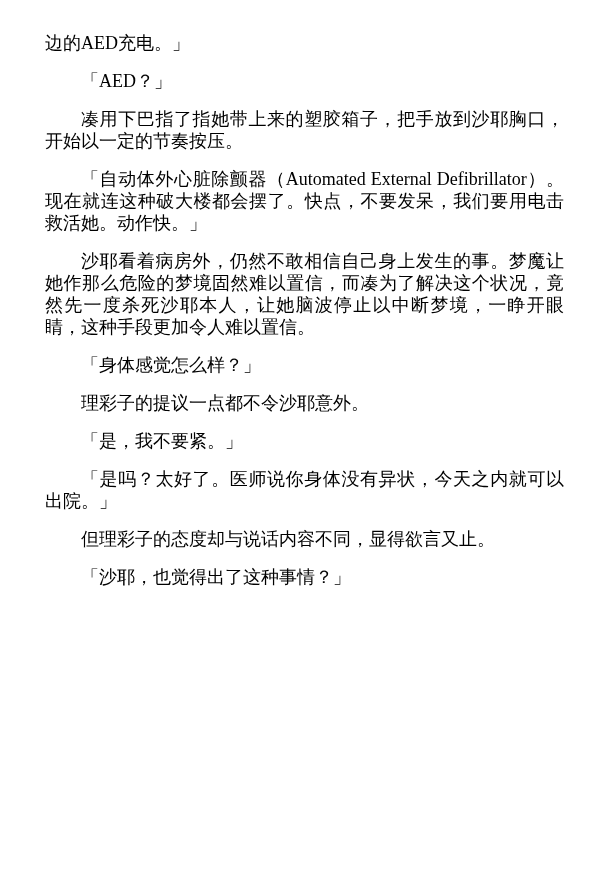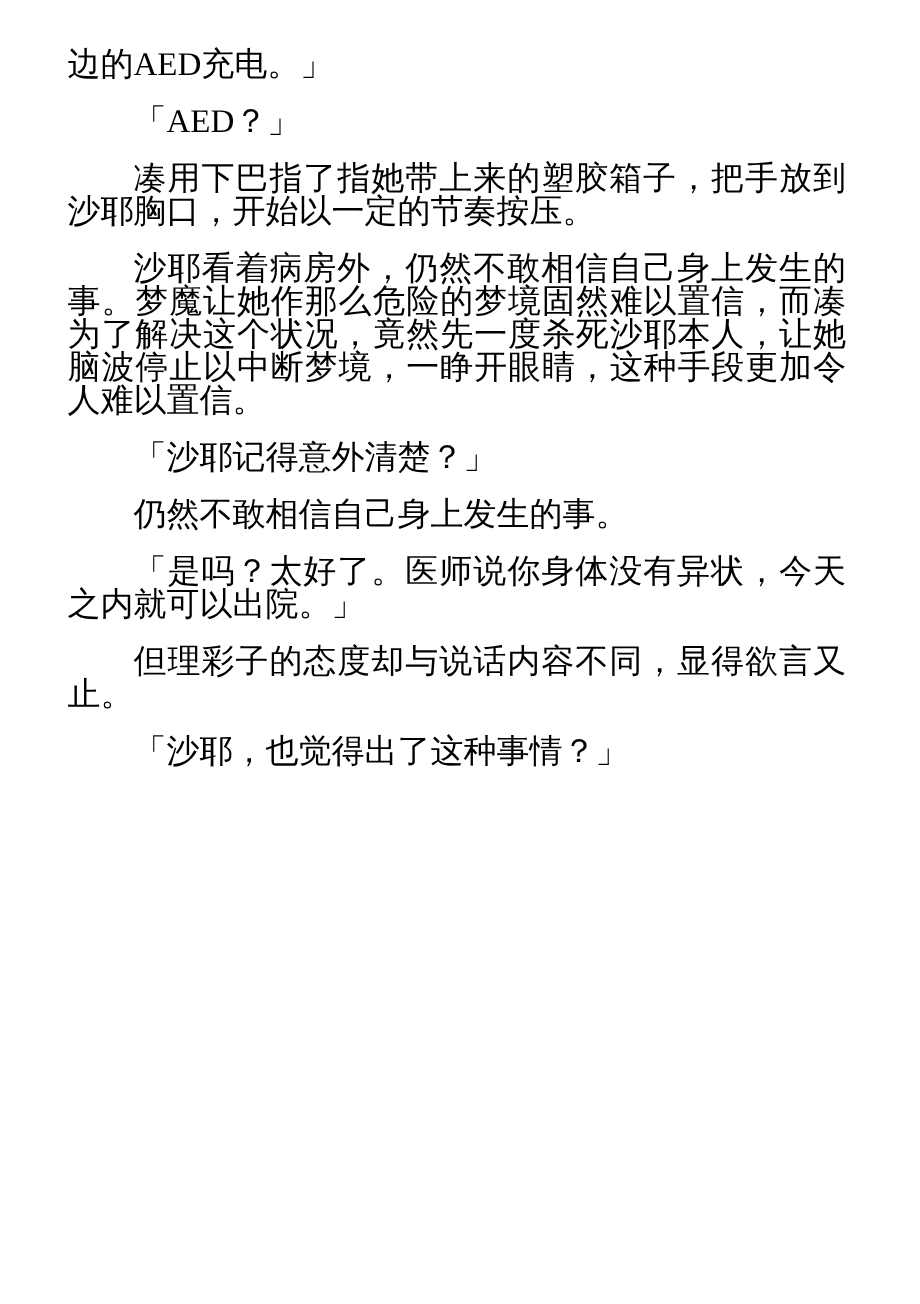--- a/index.html
+++ b/index.html
@@ -16,38 +16,40 @@
   }
   .page {
     box-sizing: border-box;
     width: 613px;
     height: 869px;
     padding: 32px 49px 0 45px;
     background: #ffffff;
   }
   .page p {
     margin: 0 0 16px 0;
-    font-size: 22px;
+    font-size: 18px;
     line-height: 22px;
     text-align: justify;
     word-break: break-word;
   }
   .page p.indent {
     text-indent: 2em;
   }
   .page p.no-indent {
     text-indent: 0;
   }
 </style>
 </head>
 <body>
 
 <div class="page">
   <p class="no-indent">边的AED充电。」</p>
   <p class="indent">「AED？」</p>
   <p class="indent">凑用下巴指了指她带上来的塑胶箱子，把手放到沙耶胸口，开始以一定的节奏按压。</p>
+  <p class="indent">「自动体外心脏除颤器（Automated External Defibrillator）。现在就连这种破大楼都会摆了。快点，不要发呆，我们要用电击救活她。动作快。」</p>
   <p class="indent">沙耶看着病房外，仍然不敢相信自己身上发生的事。梦魔让她作那么危险的梦境固然难以置信，而凑为了解决这个状况，竟然先一度杀死沙耶本人，让她脑波停止以中断梦境，一睁开眼睛，这种手段更加令人难以置信。</p>
-  <p class="indent">「沙耶记得意外清楚？」</p>
-  <p class="indent">仍然不敢相信自己身上发生的事。</p>
+  <p class="indent">「身体感觉怎么样？」</p>
+  <p class="indent">理彩子的提议一点都不令沙耶意外。</p>
+  <p class="indent">「是，我不要紧。」</p>
   <p class="indent">「是吗？太好了。医师说你身体没有异状，今天之内就可以出院。」</p>
   <p class="indent">但理彩子的态度却与说话内容不同，显得欲言又止。</p>
   <p class="indent">「沙耶，也觉得出了这种事情？」</p>
 </div>
 
 </body></html>

